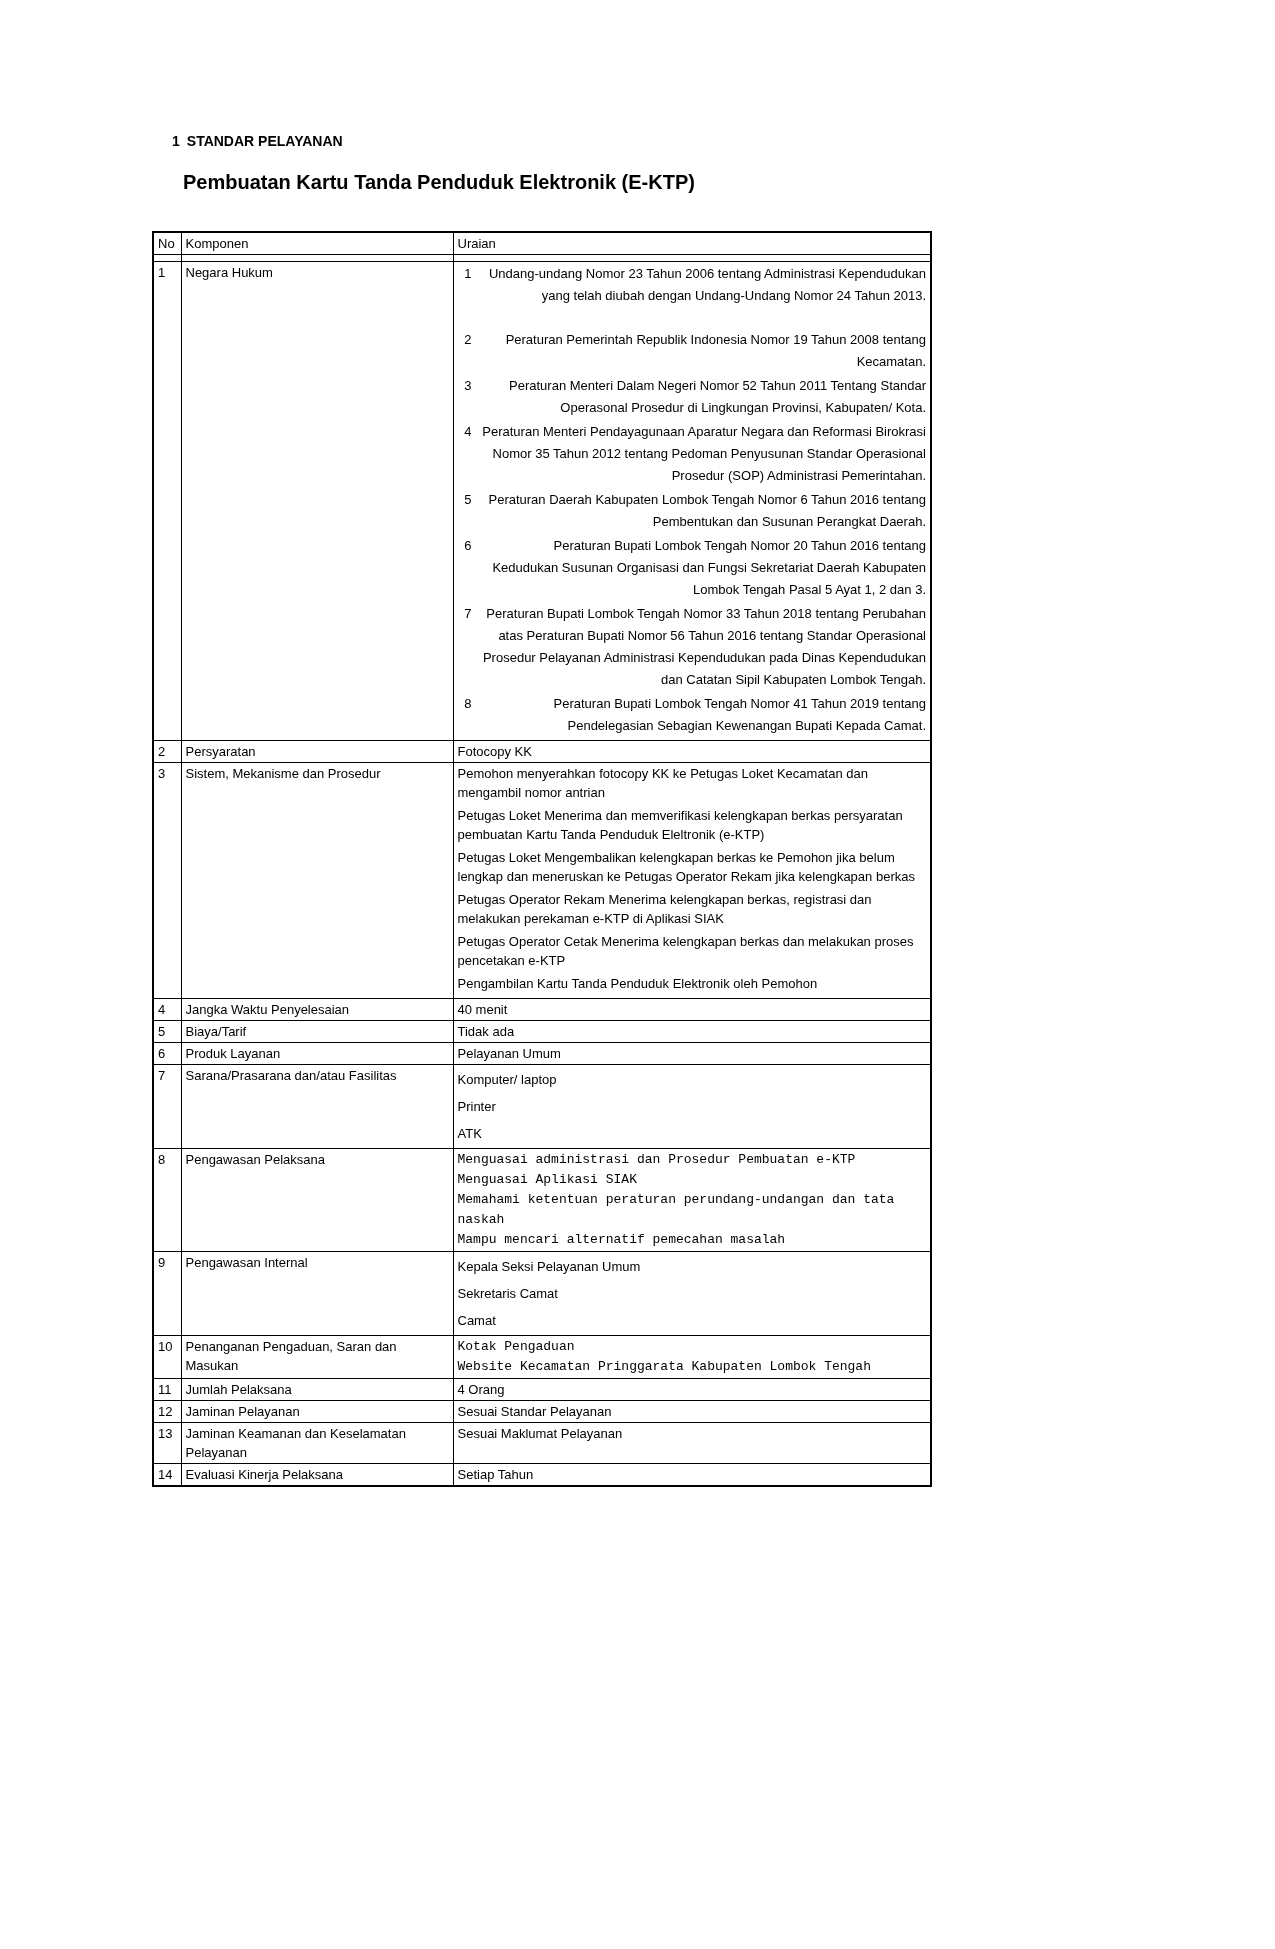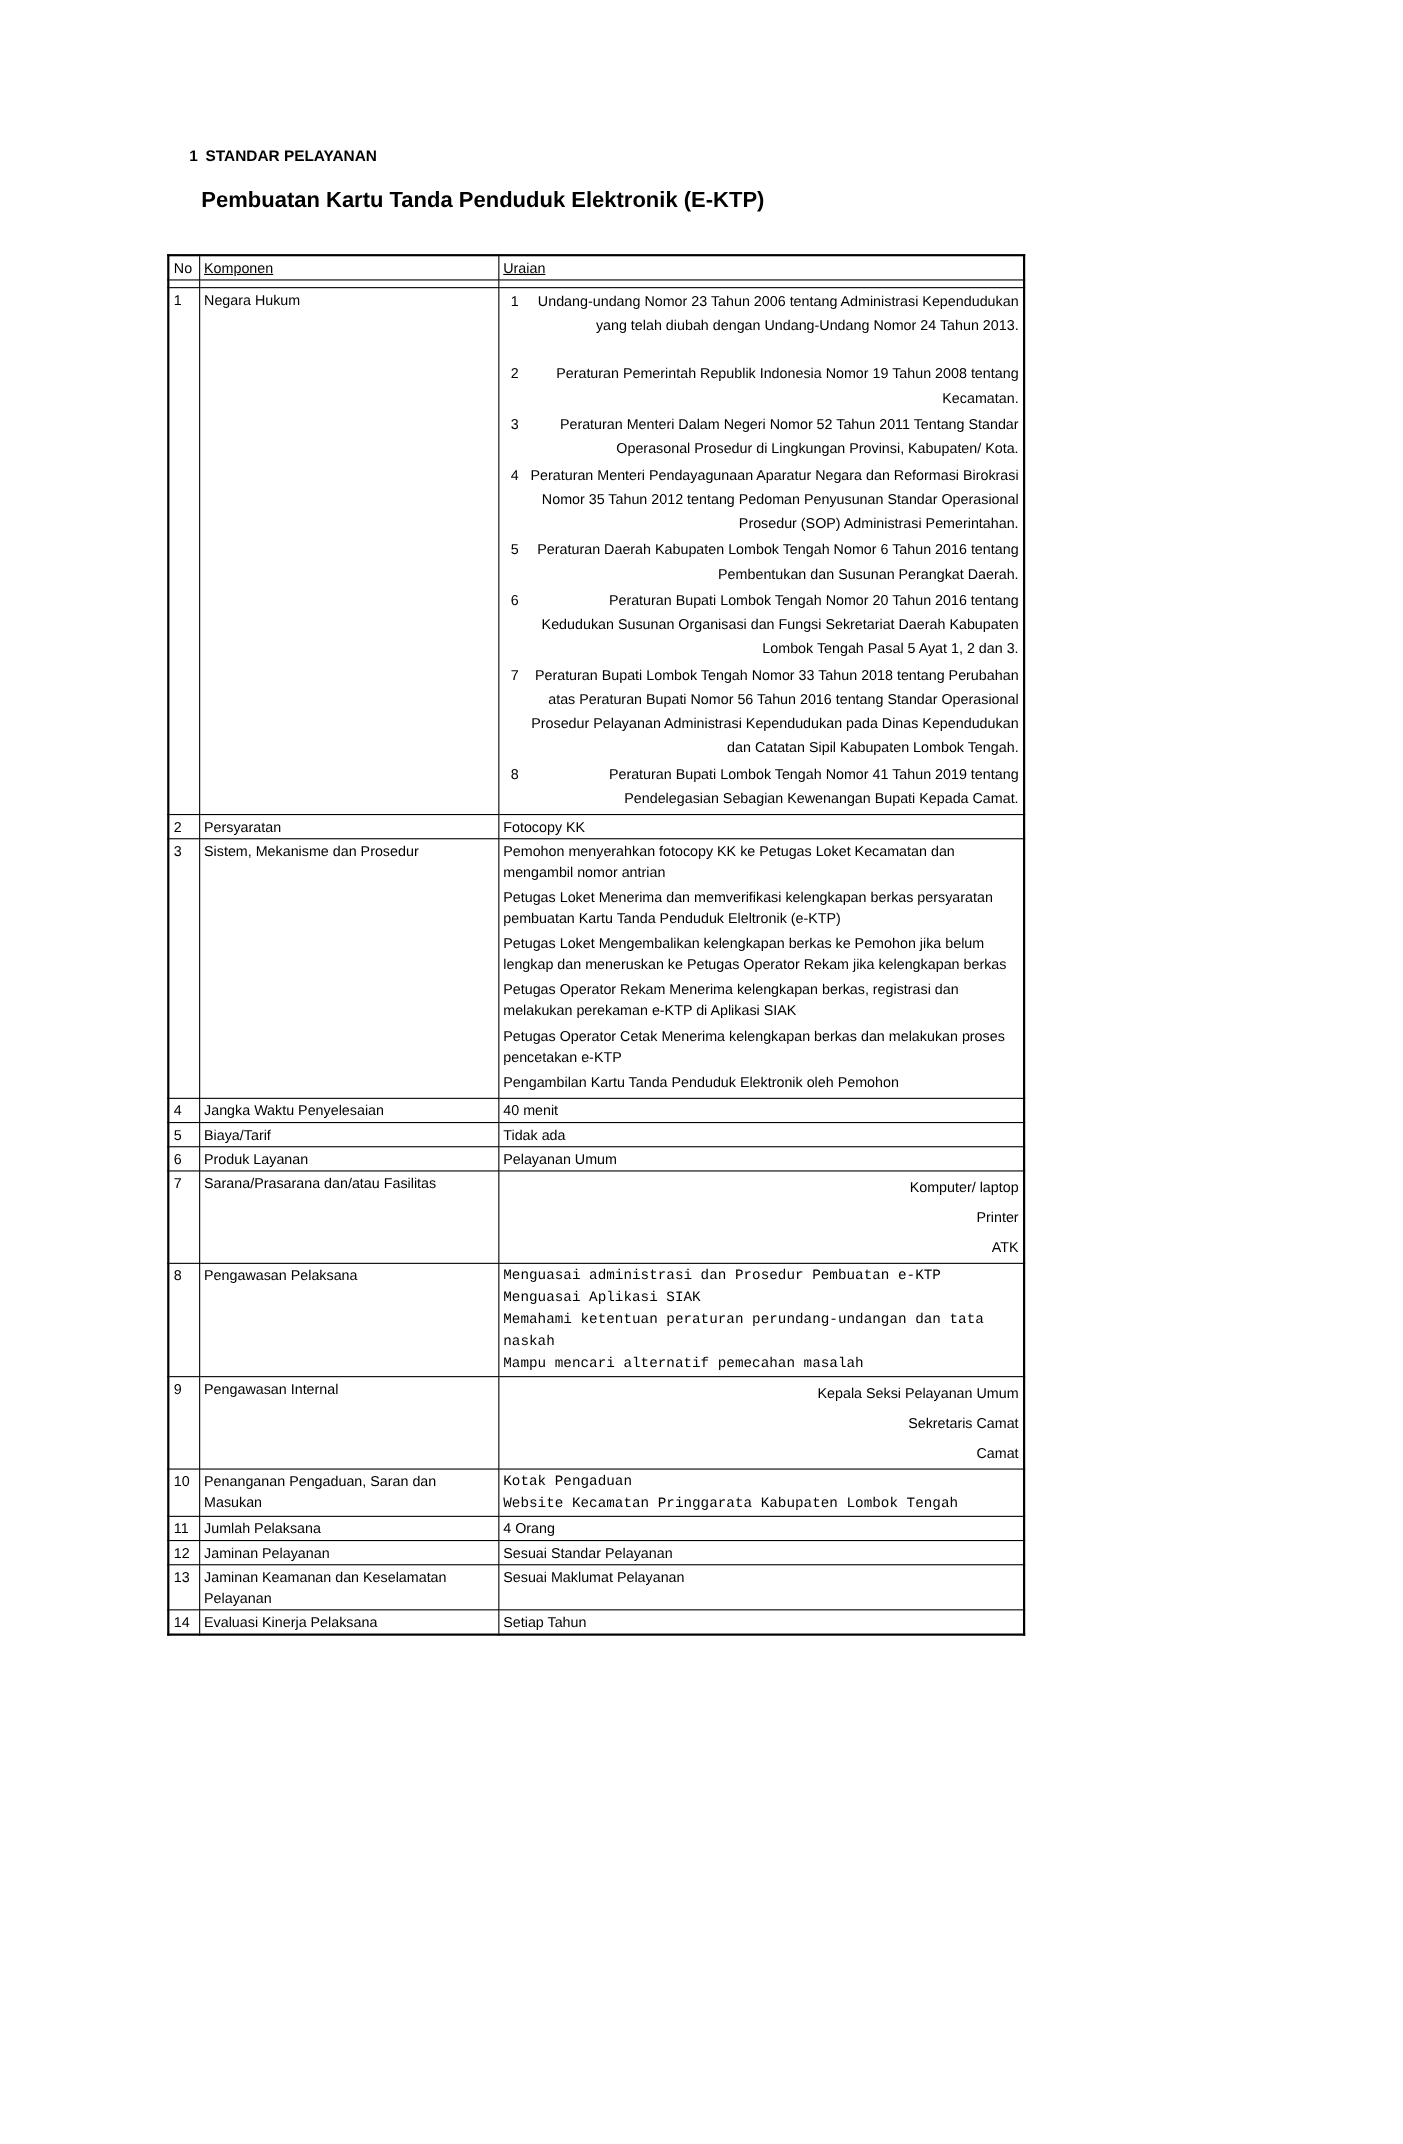--- a/index.html
+++ b/index.html
@@ -52,33 +52,33 @@
   table.service-table td {
     border: 1px solid #000;
     vertical-align: top;
     padding: 1px 4px;
     line-height: 19px;
     font-weight: normal;
     text-align: left;
     overflow: hidden;
   }
   th.h-no { text-align: left; height: 19px; padding-left: 2px; }
-  th.h-center { text-align: center; text-decoration: underline; }
+  th.h-center { text-align: center; }
   tr.spacer-row td { height: 6px; padding: 0; }
   td.col-no { text-align: right; padding-right: 3px; padding-left: 1px; }
   .pre { white-space: pre-line; }
   
   .legal-item { display: flex; margin-bottom: 2px; line-height: 22px; }
   .legal-item .li-num { flex: 0 0 14px; text-align: right; margin-right: 7px; }
   .legal-item .li-text { flex: 1 1 auto; white-space: pre-line; text-align: right; }
   .legal-item.gap-after { margin-bottom: 22px; }
   
   .para { white-space: pre-line; line-height: 19px; margin-bottom: 4px; }
   
-  .lines-loose { white-space: pre-line; line-height: 27px; text-align: right; }
+  .lines-loose { white-space: pre-line; line-height: 27px; }
   .lines-tight { white-space: pre-line; line-height: 20px; font-family: Liberation Mono, monospace; }
 </style>
 </head>
 <body>
 
 <div class="page">
 
   <div class="doc-title">
     <span>1</span>
     <span>STANDAR PELAYANAN</span>

